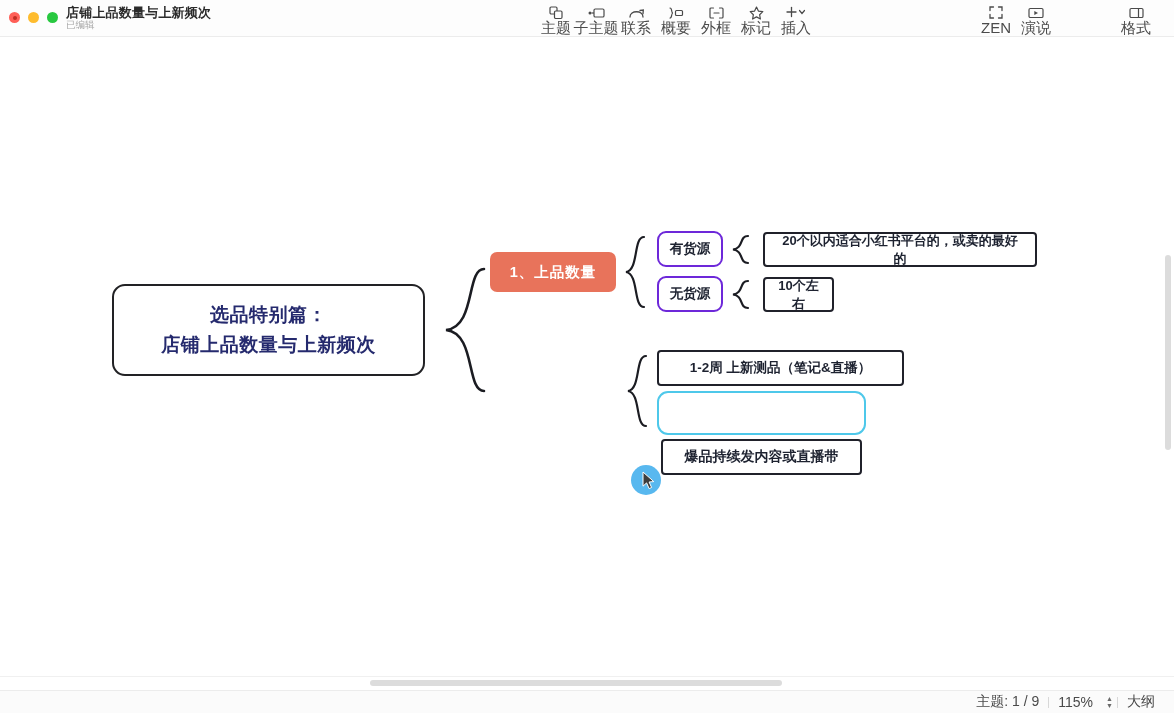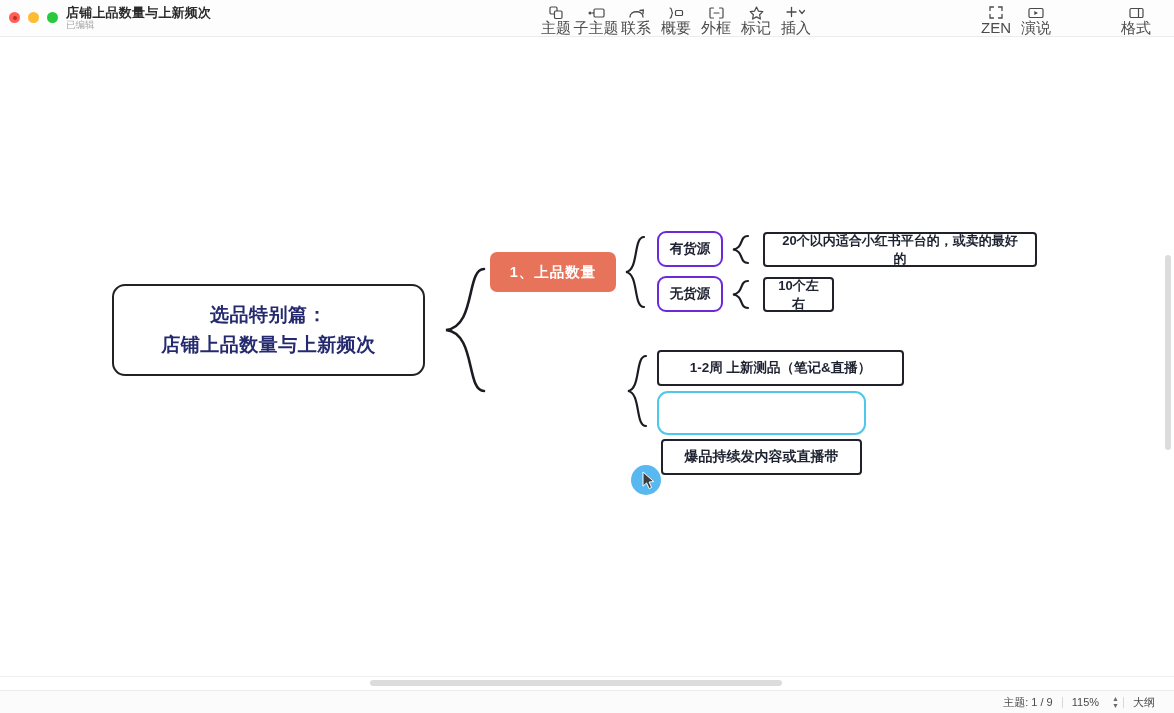--- a/index.html
+++ b/index.html
@@ -130,21 +130,21 @@
     background: #dcdcdc; border-radius: 3px;
   }
 
   
   #statusbar {
     position: absolute; left: 0; top: 690px; width: 1174px; height: 23px;
     background: #fbfbfb; border-top: 1px solid #ececec;
     display: flex; align-items: center; justify-content: flex-end;
     padding-right: 10px; gap: 0;
   }
-  .sb-item { font-size: 11px; color: #4a4a4a; padding: 0 9px; white-space: nowrap; }
+  .sb-item { font-size: 14px; color: #4a4a4a; padding: 0 9px; white-space: nowrap; }
   .sb-div { width: 1px; height: 11px; background: #d8d8d8; }
   #zoom-stepper { display: flex; flex-direction: column; gap: 1px; padding: 0 4px; }
   .chev { font-size: 7px; line-height: 6px; color: #6a6a6a; }
 </style>
 </head>
 <body>
 
 <div id="titlebar">
   <div class="traffic">
     <div class="light red"></div>

